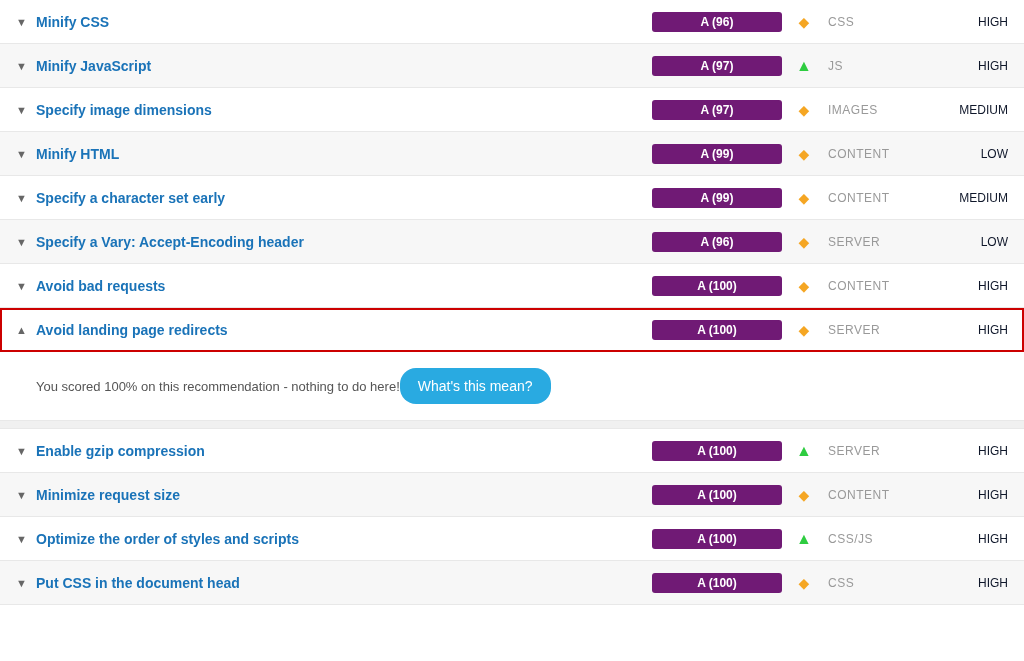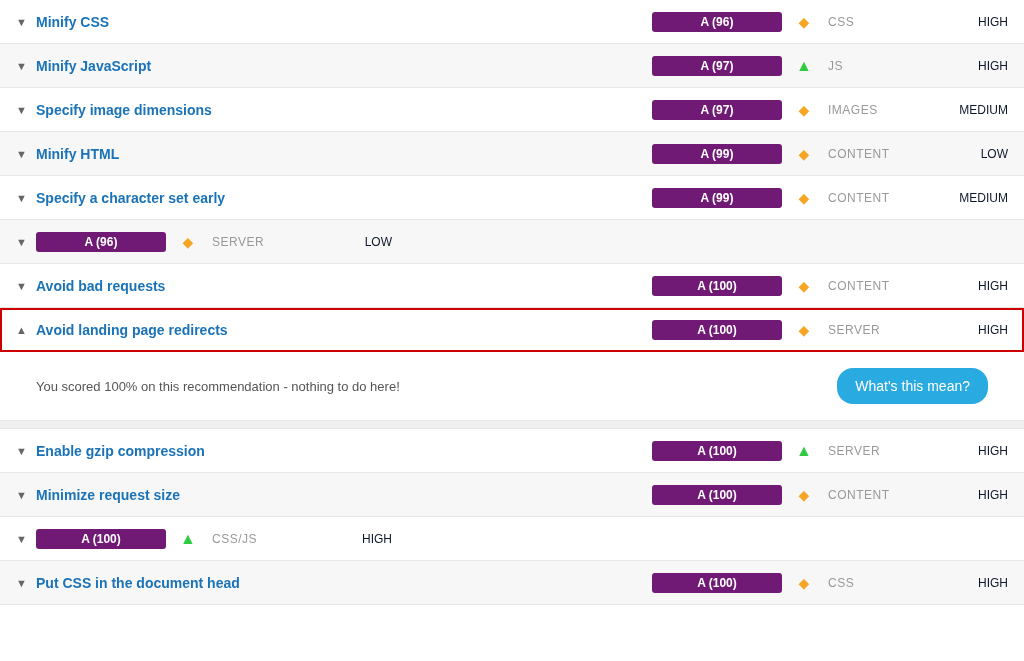--- a/index.html
+++ b/index.html
@@ -104,21 +104,21 @@
       text-align: right;
       flex-shrink: 0;
     }
 
     .expanded-content {
       background: #fff;
       padding: 16px 36px;
       border-bottom: 1px solid #e8e8e8;
       display: flex;
       align-items: center;
-      justify-content: space-between;
+      justify-content: flex-start;
     }
 
     .expanded-text {
       color: #555;
       font-size: 13px;
     }
 
     .whats-mean-btn {
       background: #29aae1;
       color: #fff;
@@ -193,20 +193,21 @@
         <div class="score-bar-wrap">
           <span class="score-bar">A (99)</span>
         </div>
         <div class="trend-icon"><span class="trend-diamond">◆</span></div>
         <span class="category">CONTENT</span>
         <span class="priority">MEDIUM</span>
       </div>
 
       <div class="row">
         <span class="expand-btn">▼</span>
+        <span class="row-title">Specify a Vary: Accept-Encoding header</span>
         <div class="score-bar-wrap">
           <span class="score-bar">A (96)</span>
         </div>
         <div class="trend-icon"><span class="trend-diamond">◆</span></div>
         <span class="category">SERVER</span>
         <span class="priority">LOW</span>
       </div>
 
       <div class="row">
         <span class="expand-btn">▼</span>
@@ -256,20 +257,21 @@
         <div class="score-bar-wrap">
           <span class="score-bar">A (100)</span>
         </div>
         <div class="trend-icon"><span class="trend-diamond">◆</span></div>
         <span class="category">CONTENT</span>
         <span class="priority">HIGH</span>
       </div>
 
       <div class="row">
         <span class="expand-btn">▼</span>
+        <span class="row-title">Optimize the order of styles and scripts</span>
         <div class="score-bar-wrap">
           <span class="score-bar">A (100)</span>
         </div>
         <div class="trend-icon"><span class="trend-up">▲</span></div>
         <span class="category">CSS/JS</span>
         <span class="priority">HIGH</span>
       </div>
 
       <div class="row">
         <span class="expand-btn">▼</span>

